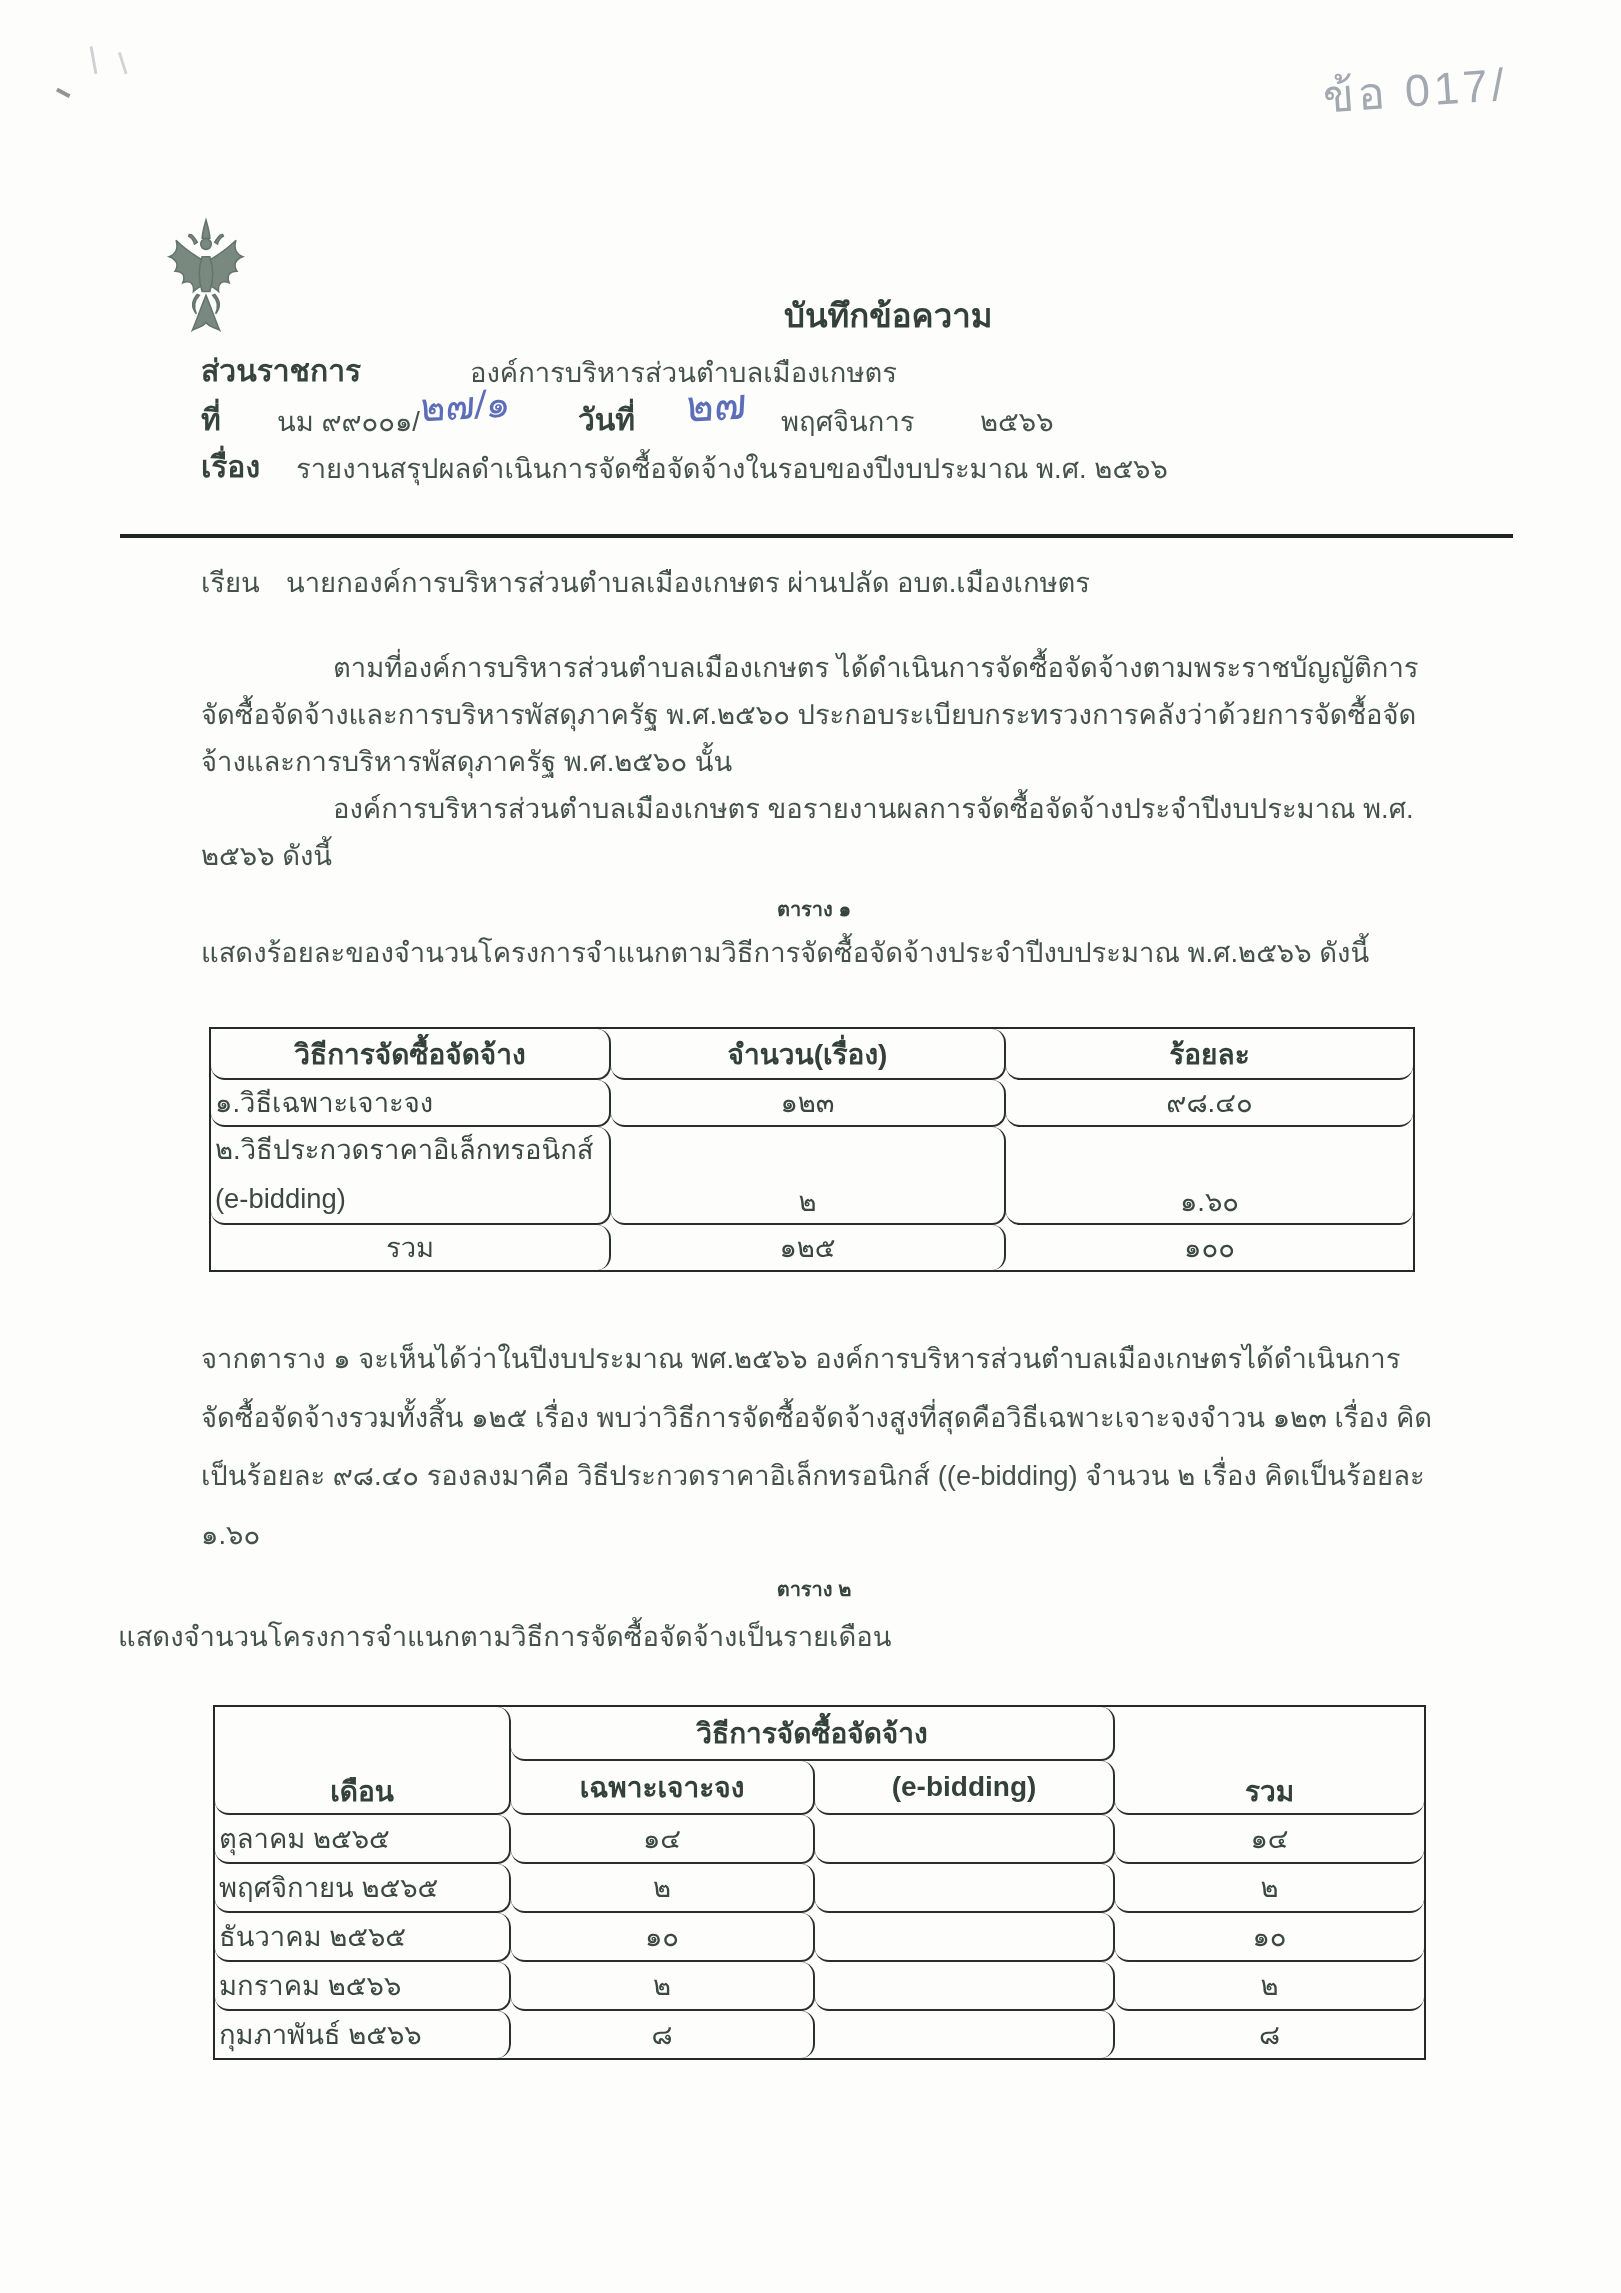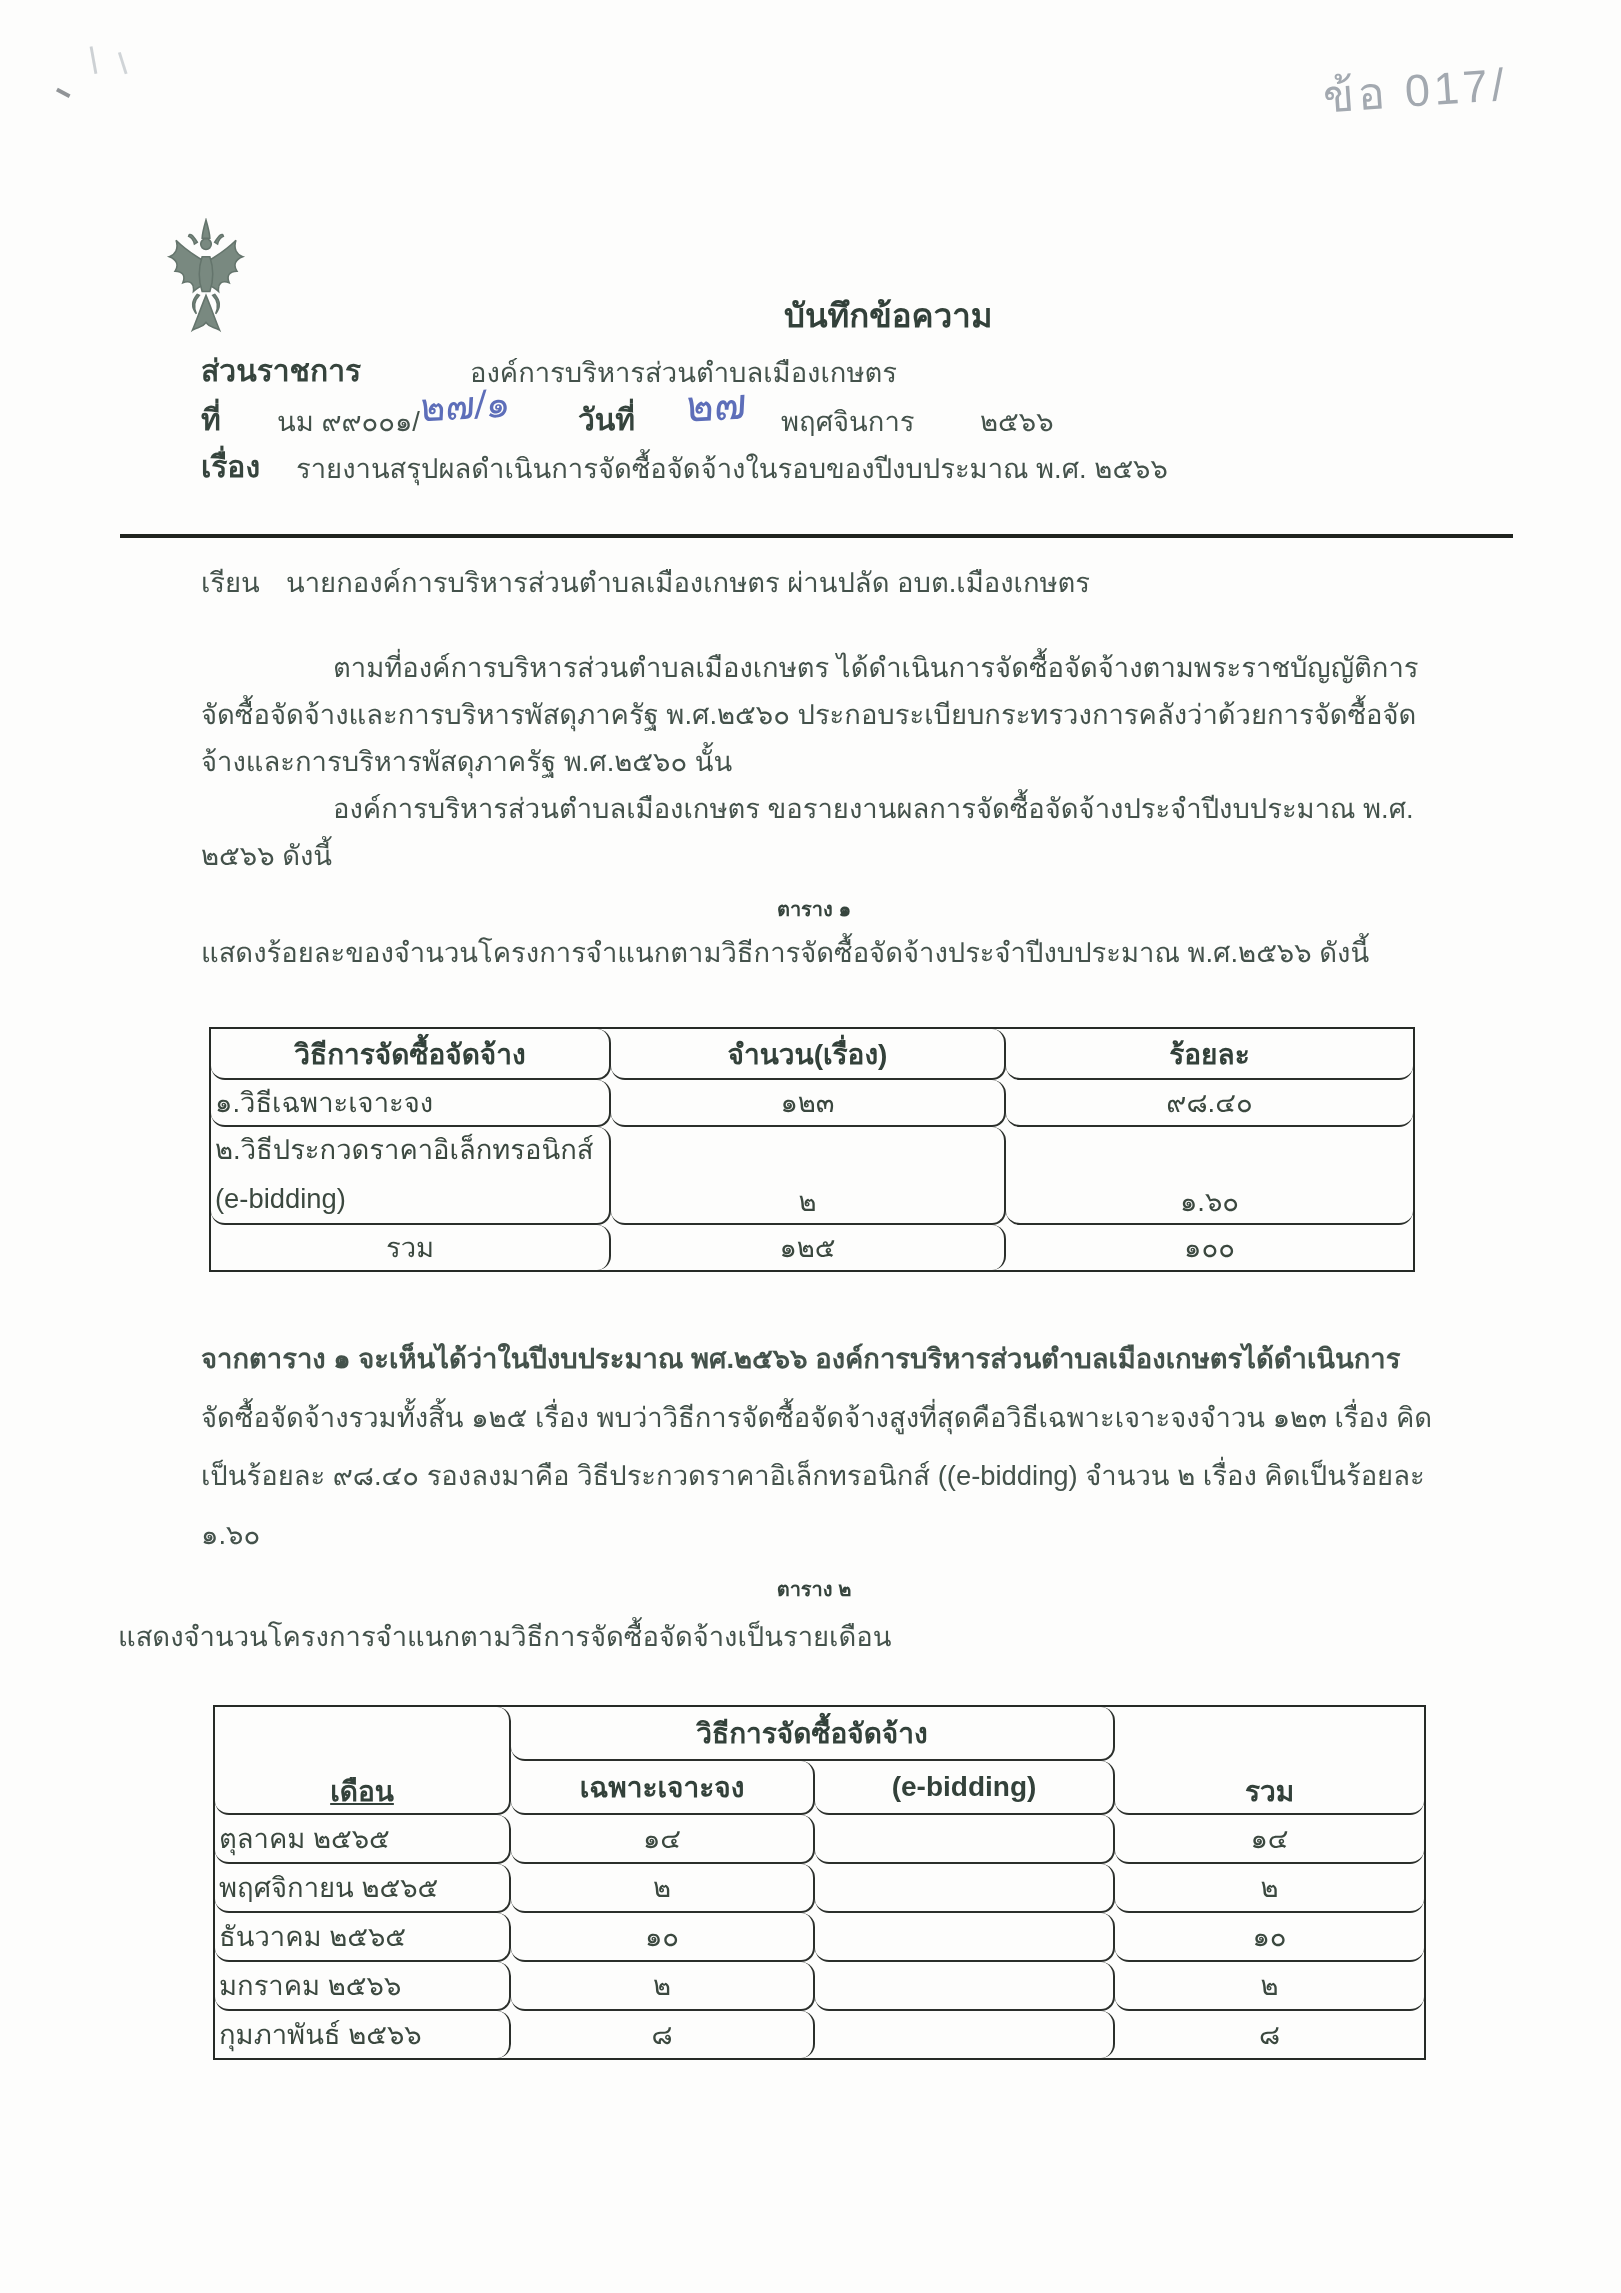--- a/index.html
+++ b/index.html
@@ -129,30 +129,30 @@
       </div>
     </div>
     <div class="cell top">๒</div>
     <div class="cell top last-col">๑.๖๐</div>
 
     <div class="cell last-row">รวม</div>
     <div class="cell last-row">๑๒๕</div>
     <div class="cell last-row last-col">๑๐๐</div>
   </div>
 
-  <div class="abs body-txt" style="left:201px;top:1341px;font-weight:bold;">จากตาราง ๑ จะเห็นได้ว่าในปีงบประมาณ พศ.๒๕๖๖ องค์การบริหารส่วนตำบลเมืองเกษตรได้ดำเนินการ</div>
+  <div class="abs body-txt" style="left:201px;top:1341px;">จากตาราง ๑ จะเห็นได้ว่าในปีงบประมาณ พศ.๒๕๖๖ องค์การบริหารส่วนตำบลเมืองเกษตรได้ดำเนินการ</div>
   <div class="abs body-txt" style="left:201px;top:1400px;">จัดซื้อจัดจ้างรวมทั้งสิ้น ๑๒๕ เรื่อง พบว่าวิธีการจัดซื้อจัดจ้างสูงที่สุดคือวิธีเฉพาะเจาะจงจำวน ๑๒๓ เรื่อง คิด</div>
   <div class="abs body-txt" style="left:201px;top:1458px;">เป็นร้อยละ ๙๘.๔๐ รองลงมาคือ วิธีประกวดราคาอิเล็กทรอนิกส์ ((e-bidding) จำนวน ๒ เรื่อง คิดเป็นร้อยละ</div>
   <div class="abs body-txt" style="left:201px;top:1517px;">๑.๖๐</div>
 
   <div class="abs caption" style="left:118px;top:1576px;width:1392px;text-align:center;">ตาราง ๒</div>
   <div class="abs body-txt" style="left:118px;top:1619px;width:1392px;text-align:left;">แสดงจำนวนโครงการจำแนกตามวิธีการจัดซื้อจัดจ้างเป็นรายเดือน</div>
 
   <div class="tbl" id="t2">
-    <div class="cell hdr span2r top" style="border-bottom-width:2.9px;padding-top:2px;text-decoration:underline;">เดือน</div>
+    <div class="cell hdr span2r top" style="border-bottom-width:2.9px;padding-top:2px;">เดือน</div>
     <div class="cell hdr span2c">วิธีการจัดซื้อจัดจ้าง</div>
     <div class="cell hdr span2r top last-col" style="border-bottom-width:2.9px;padding-top:13.7px;">รวม</div>
 
     <div class="cell hdr">เฉพาะเจาะจง</div>
     <div class="cell hdr">(e-bidding)</div>
 
     <div class="cell left">ตุลาคม ๒๕๖๕</div>
     <div class="cell">๑๔</div>
     <div class="cell"></div>
     <div class="cell last-col">๑๔</div>

